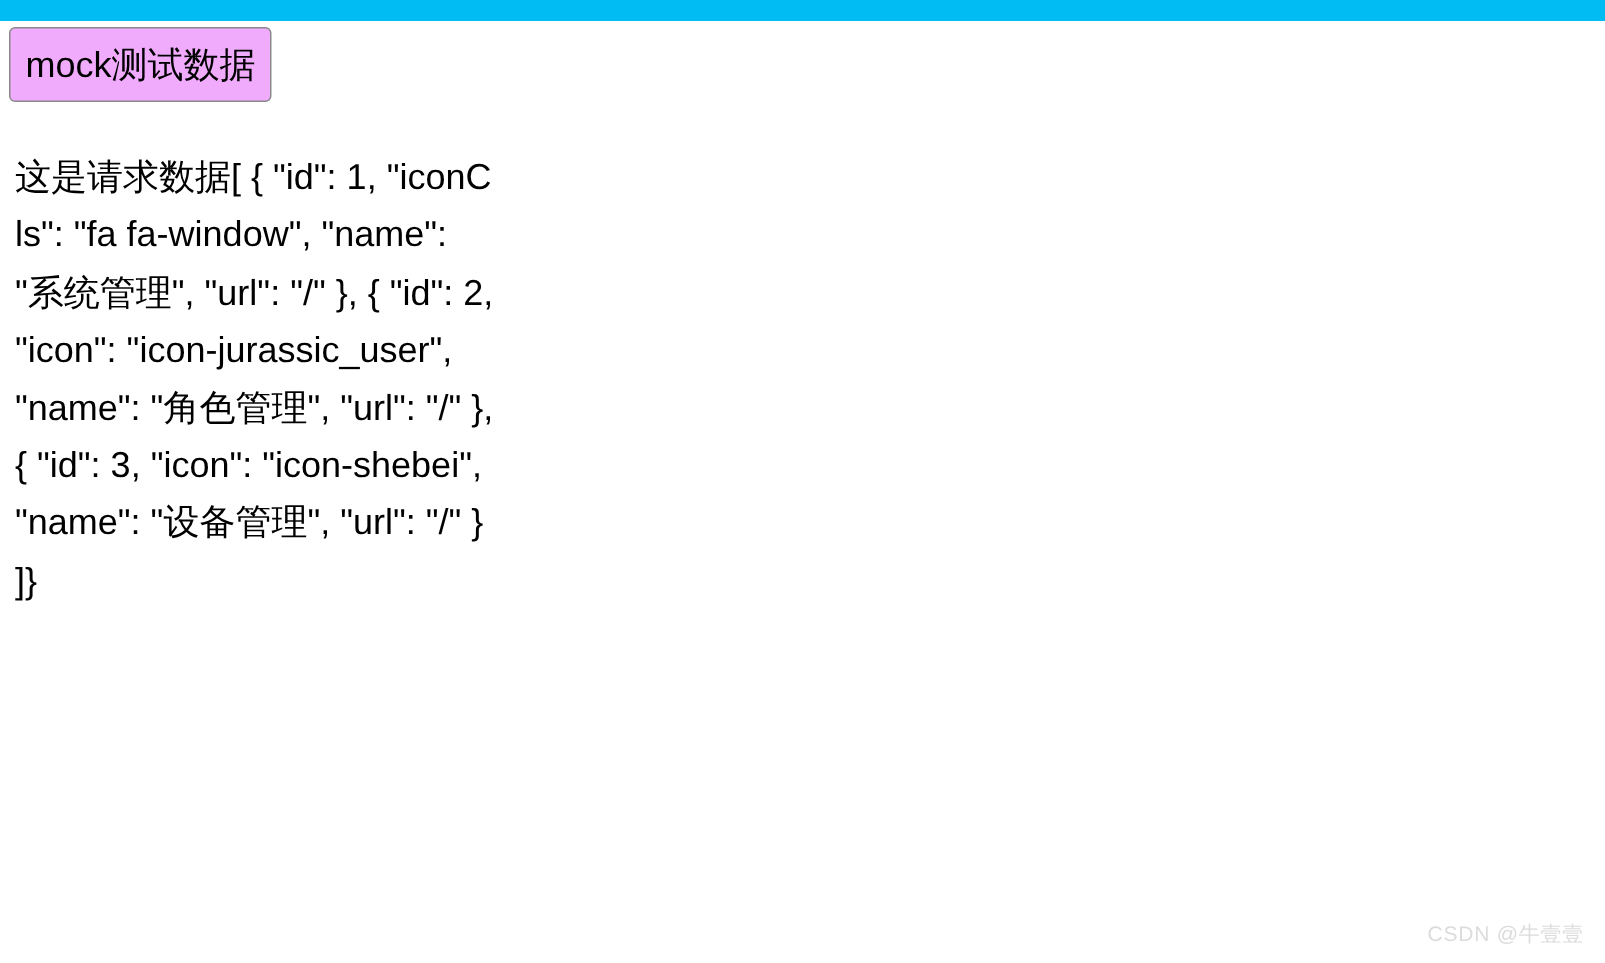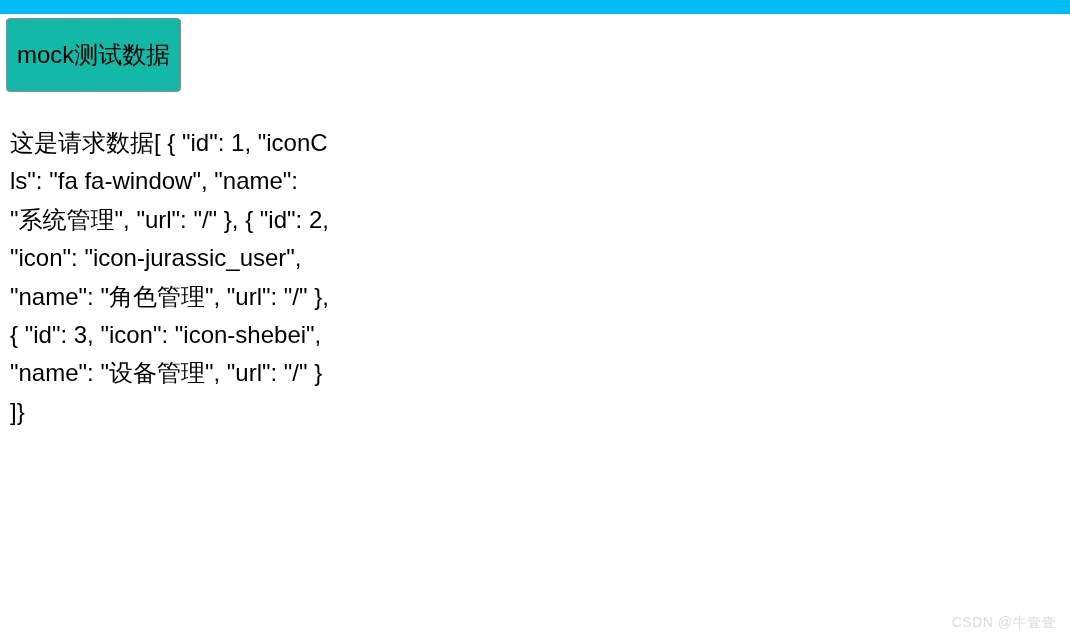--- a/index.html
+++ b/index.html
@@ -17,22 +17,22 @@
     .top-bar {
       width: 100%;
       height: 14px;
       background: #00bcf2;
     }
     .button-row {
       padding: 4px 6px;
     }
     .mock-button {
       font-size: 24px;
-      padding: 20px 10px;
-      background: #14b8a6;
+      padding: 8px 10px;
+      background: #f0abfc;
       border: 1px solid #8a8a8a;
       border-radius: 4px;
       cursor: pointer;
       font-family: inherit;
       color: #000;
     }
     .content {
       padding: 28px 10px 0 10px;
       max-width: 340px;
     }

